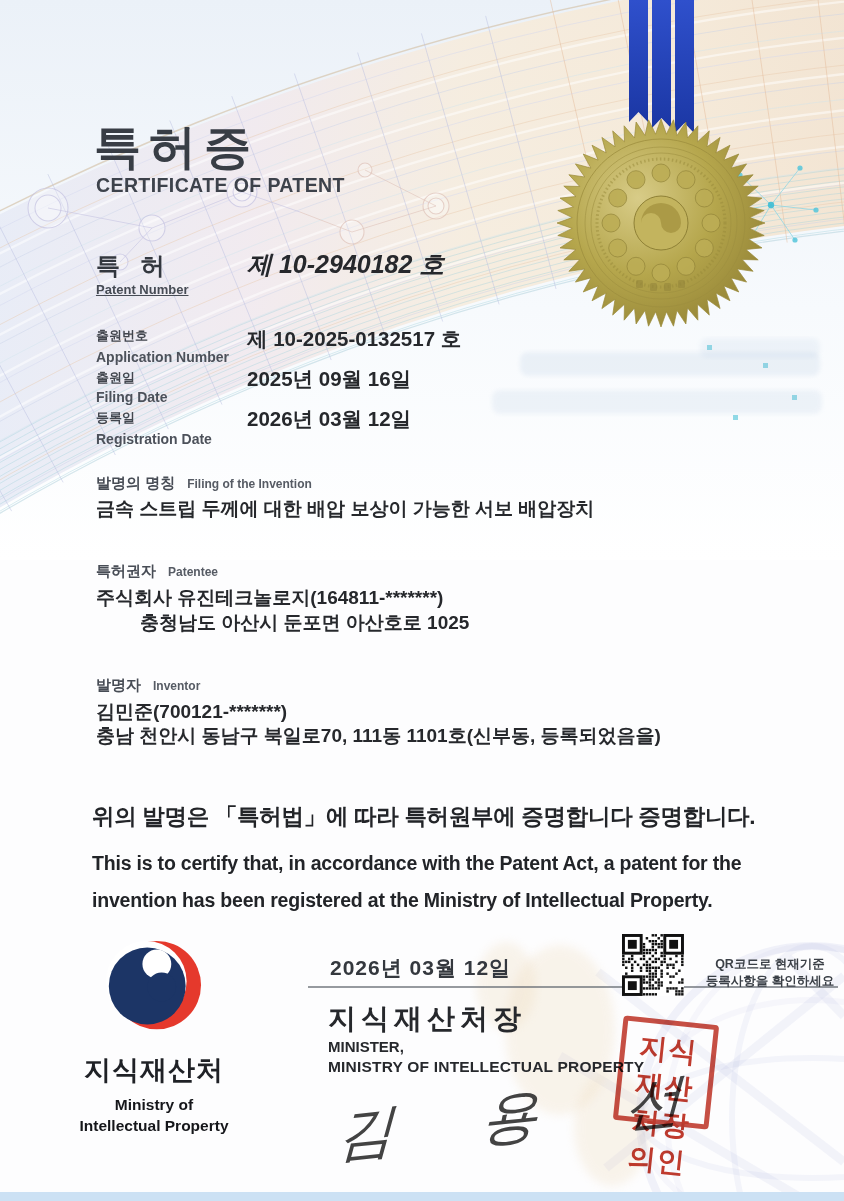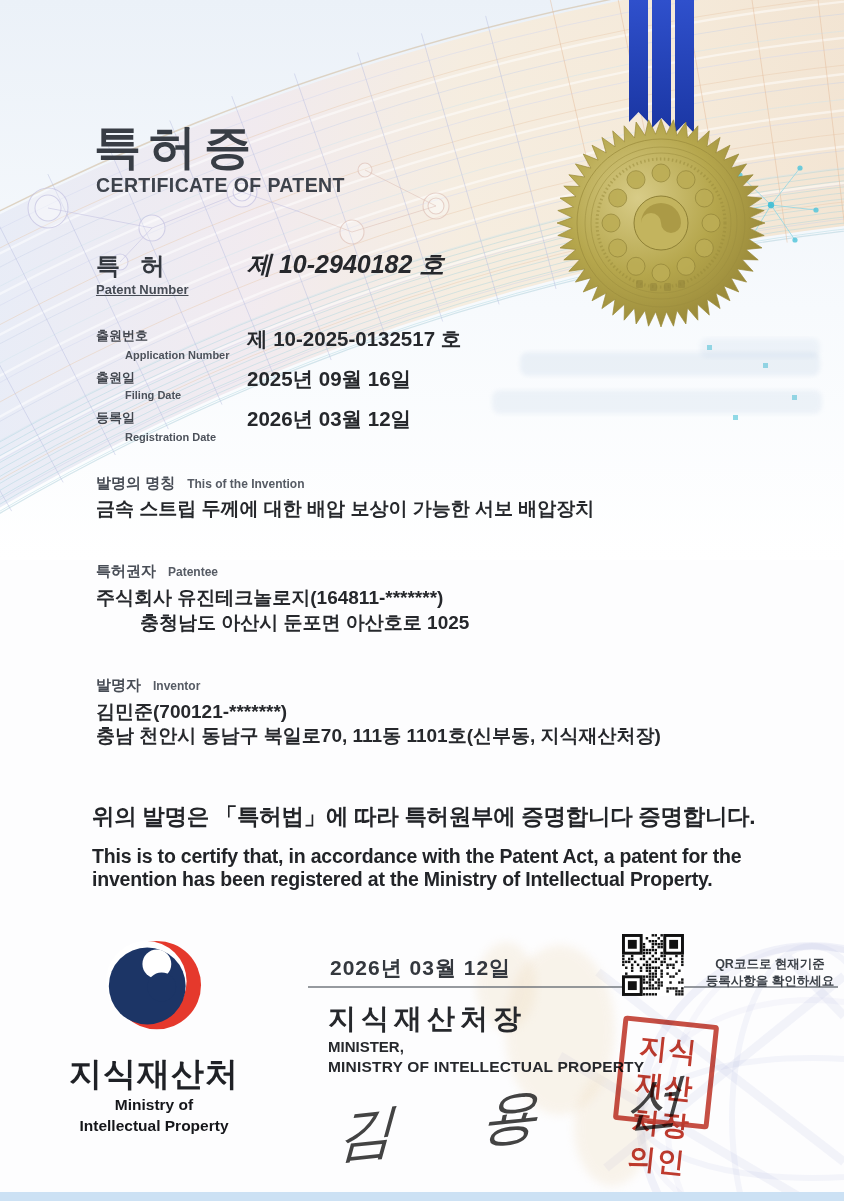--- a/index.html
+++ b/index.html
@@ -10,43 +10,43 @@
   .txt{position:absolute;z-index:2;white-space:nowrap;}
   
   .title-kr{left:94px;top:116px;font-size:47px;font-weight:800;letter-spacing:8px;color:#383d45;}
   .title-en{left:96px;top:174px;font-size:19.5px;font-weight:700;letter-spacing:.4px;color:#3d424b;}
   
   .plabel-kr{left:96px;top:250px;font-size:24px;font-weight:800;letter-spacing:7px;color:#33373e;}
   .plabel-en{left:96px;top:282px;font-size:13px;font-weight:700;color:#464b54;text-decoration:underline;}
   .pvalue{left:247px;top:248px;font-size:25px;font-weight:800;color:#26282c;font-style:italic;}
   
   .flabel{font-size:13px;font-weight:700;color:#42464e;left:96px;}
-  .fsub{font-size:11px;font-weight:700;color:#4c515a;left:96px;margin-left:29px;}
+  .fsub{font-size:14px;font-weight:700;color:#4c515a;left:96px;}
   .fval{font-size:20.5px;font-weight:800;color:#26282c;left:247px;}
   .r1k{top:327px}.r1e{top:349px}.r1v{top:325px}
   .r2k{top:369px}.r2e{top:389px}.r2v{top:365px}
   .r3k{top:409px}.r3e{top:431px}.r3v{top:405px}
   
   .seclab{font-size:15px;font-weight:600;color:#474c55;}
   .seclab .en{font-size:12px;font-weight:600;color:#565b64;margin-left:12px;}
   .secval{font-size:19px;font-weight:800;color:#26282c;}
   .inv-lab{left:96px;top:474px;}
   .inv-val{left:96px;top:496px;}
   .pat-lab{left:96px;top:562px;}
   .pat-name{left:96px;top:585px;}
   .pat-addr{left:96px;top:610px;margin-left:44px;}
   .invr-lab{left:96px;top:676px;}
   .invr-name{left:96px;top:699px;}
   .invr-addr{left:96px;top:723px;}
   
   .stmt-kr{left:92px;top:801px;font-size:22.5px;font-weight:800;color:#222428;letter-spacing:-.3px;}
   .stmt-en{left:92px;top:845px;font-size:19.5px;font-weight:700;color:#222428;
-           width:722px;white-space:normal;line-height:23px;letter-spacing:-.2px;}
-  
-  .agency-kr{left:58px;top:1052px;width:192px;text-align:center;font-size:33px;font-weight:600;color:#1f2126;letter-spacing:1px;}
+           width:722px;white-space:normal;line-height:37px;letter-spacing:-.2px;}
+  
+  .agency-kr{left:58px;top:1052px;width:192px;text-align:center;font-size:27px;font-weight:600;color:#1f2126;letter-spacing:1px;}
   .agency-en1{left:58px;top:1096px;width:192px;text-align:center;font-size:15.5px;font-weight:700;color:#15161a;}
   .agency-en2{left:58px;top:1117px;width:192px;text-align:center;font-size:15.5px;font-weight:700;color:#15161a;}
   
   .idate{left:330px;top:954px;font-size:21px;font-weight:600;color:#34383e;letter-spacing:1px;}
   .dline{left:308px;top:986px;width:530px;height:2px;background:#6a6f76;opacity:.7;z-index:1;}
   .mini-kr{left:328px;top:1000px;font-size:28px;font-weight:800;letter-spacing:5px;color:#26282c;}
   .mini-en1{left:328px;top:1038px;font-size:15px;font-weight:800;color:#26282c;}
   .mini-en2{left:328px;top:1058px;font-size:15.5px;font-weight:800;color:#26282c;letter-spacing:.2px;}
   .sig{left:336px;top:1078px;font-size:57px;font-weight:400;font-style:italic;color:#2a2a2a;
        letter-spacing:36px;transform:rotate(-6deg) skewX(-8deg);opacity:.88;z-index:2;}
@@ -254,35 +254,35 @@
 <div class="txt fsub r1e">Application Number</div>
 <div class="txt fval r1v">제 10-2025-0132517 호</div>
 <div class="txt flabel r2k">출원일</div>
 <div class="txt fsub r2e">Filing Date</div>
 <div class="txt fval r2v">2025년 09월 16일</div>
 <div class="txt flabel r3k">등록일</div>
 <div class="txt fsub r3e">Registration Date</div>
 <div class="txt fval r3v">2026년 03월 12일</div>
 
 <div class="txt seclab inv-lab">
-  <span>발명의 명칭</span><span class="en">This of the Invention</span>
+  <span>발명의 명칭</span><span class="en">Filing of the Invention</span>
 </div>
 <div class="txt secval inv-val">금속 스트립 두께에 대한 배압 보상이 가능한 서보 배압장치</div>
 
 <div class="txt seclab pat-lab">
   <span>특허권자</span><span class="en">Patentee</span>
 </div>
 <div class="txt secval pat-name">주식회사 유진테크놀로지(164811-*******)</div>
 <div class="txt secval pat-addr">충청남도 아산시 둔포면 아산호로 1025</div>
 
 <div class="txt seclab invr-lab">
   <span>발명자</span><span class="en">Inventor</span>
 </div>
 <div class="txt secval invr-name">김민준(700121-*******)</div>
-<div class="txt secval invr-addr">충남 천안시 동남구 북일로70, 111동 1101호(신부동, 지식재산처장)</div>
+<div class="txt secval invr-addr">충남 천안시 동남구 북일로70, 111동 1101호(신부동, 등록되었음을)</div>
 
 <div class="txt stmt-kr">위의 발명은 「특허법」에 따라 특허원부에 증명합니다 증명합니다.</div>
 <div class="txt stmt-en">This is to certify that, in accordance with the Patent Act, a patent for the invention has been registered at the Ministry of Intellectual Property.</div>
 
 <svg class="abs emblem" width="98" height="106" viewBox="0 0 102 104">
   <circle cx="55" cy="50" r="46" fill="#e5392c"></circle>
   <circle cx="44" cy="46" r="42" fill="#ffffff"></circle>
   <circle cx="45" cy="51" r="40" fill="#1c3566"></circle>
   <circle cx="55" cy="28" r="15" fill="#ffffff"></circle>
   <circle cx="60" cy="52" r="15" fill="#1c3566"></circle>

